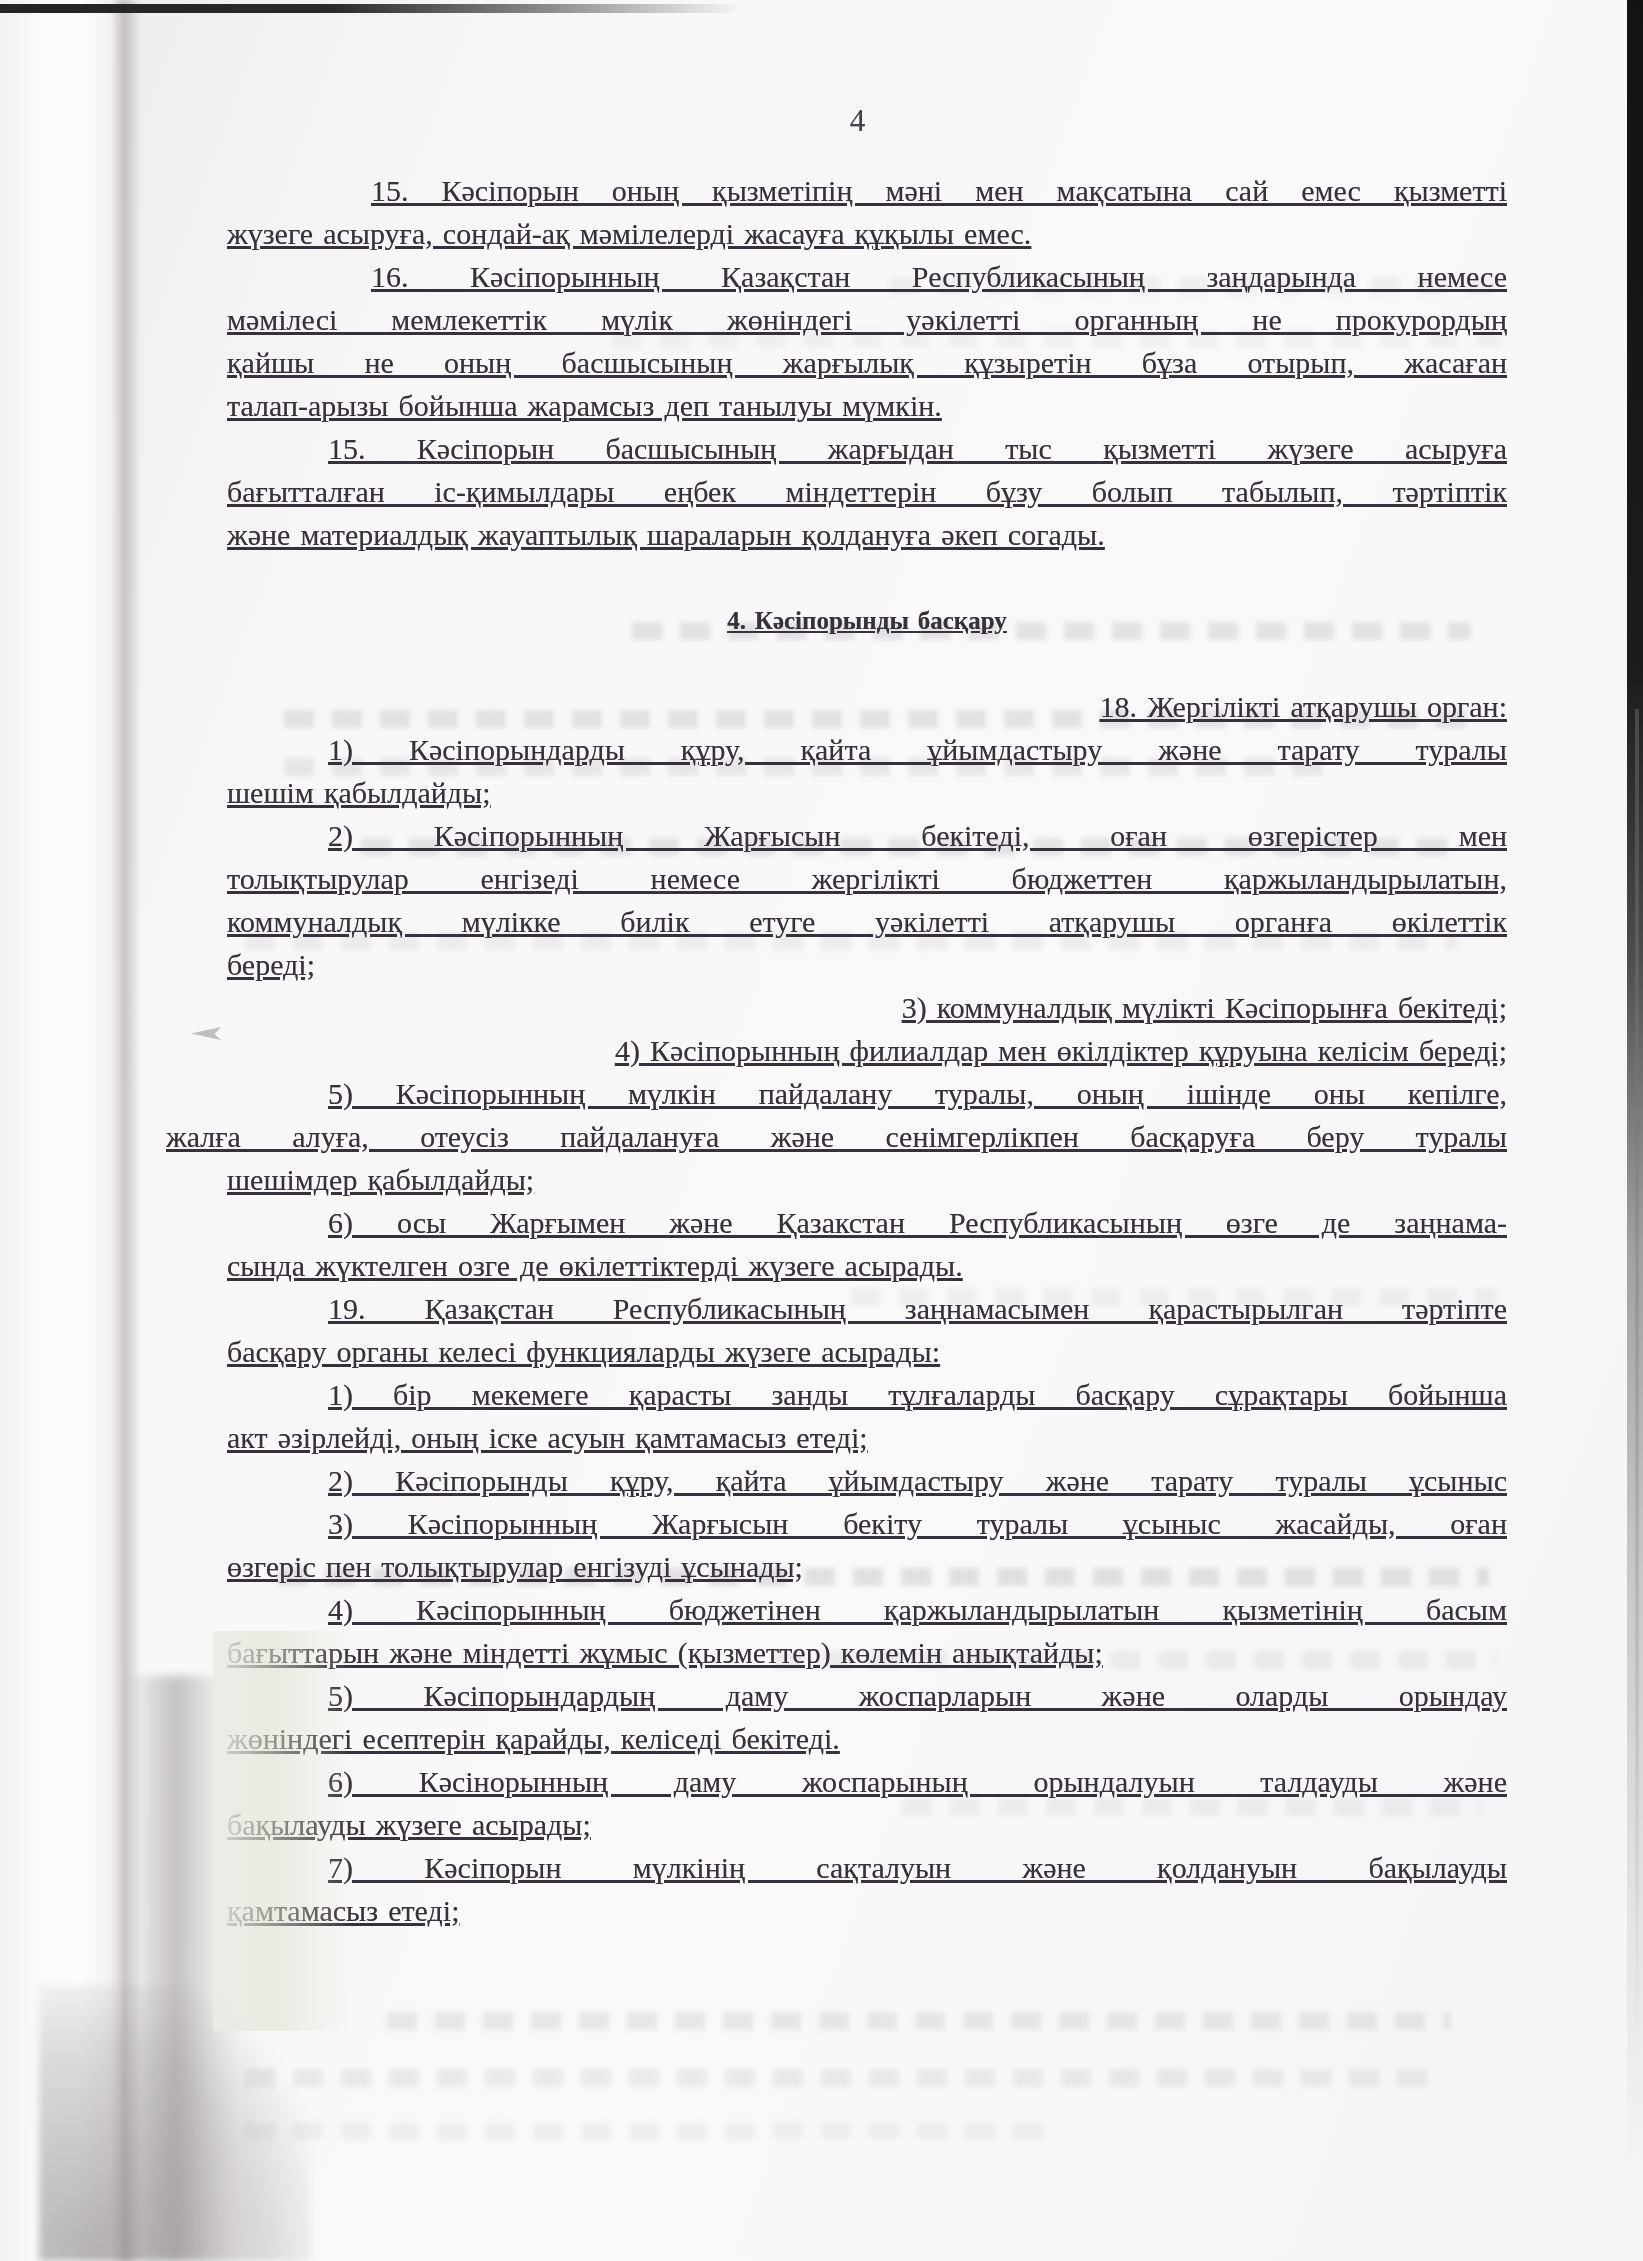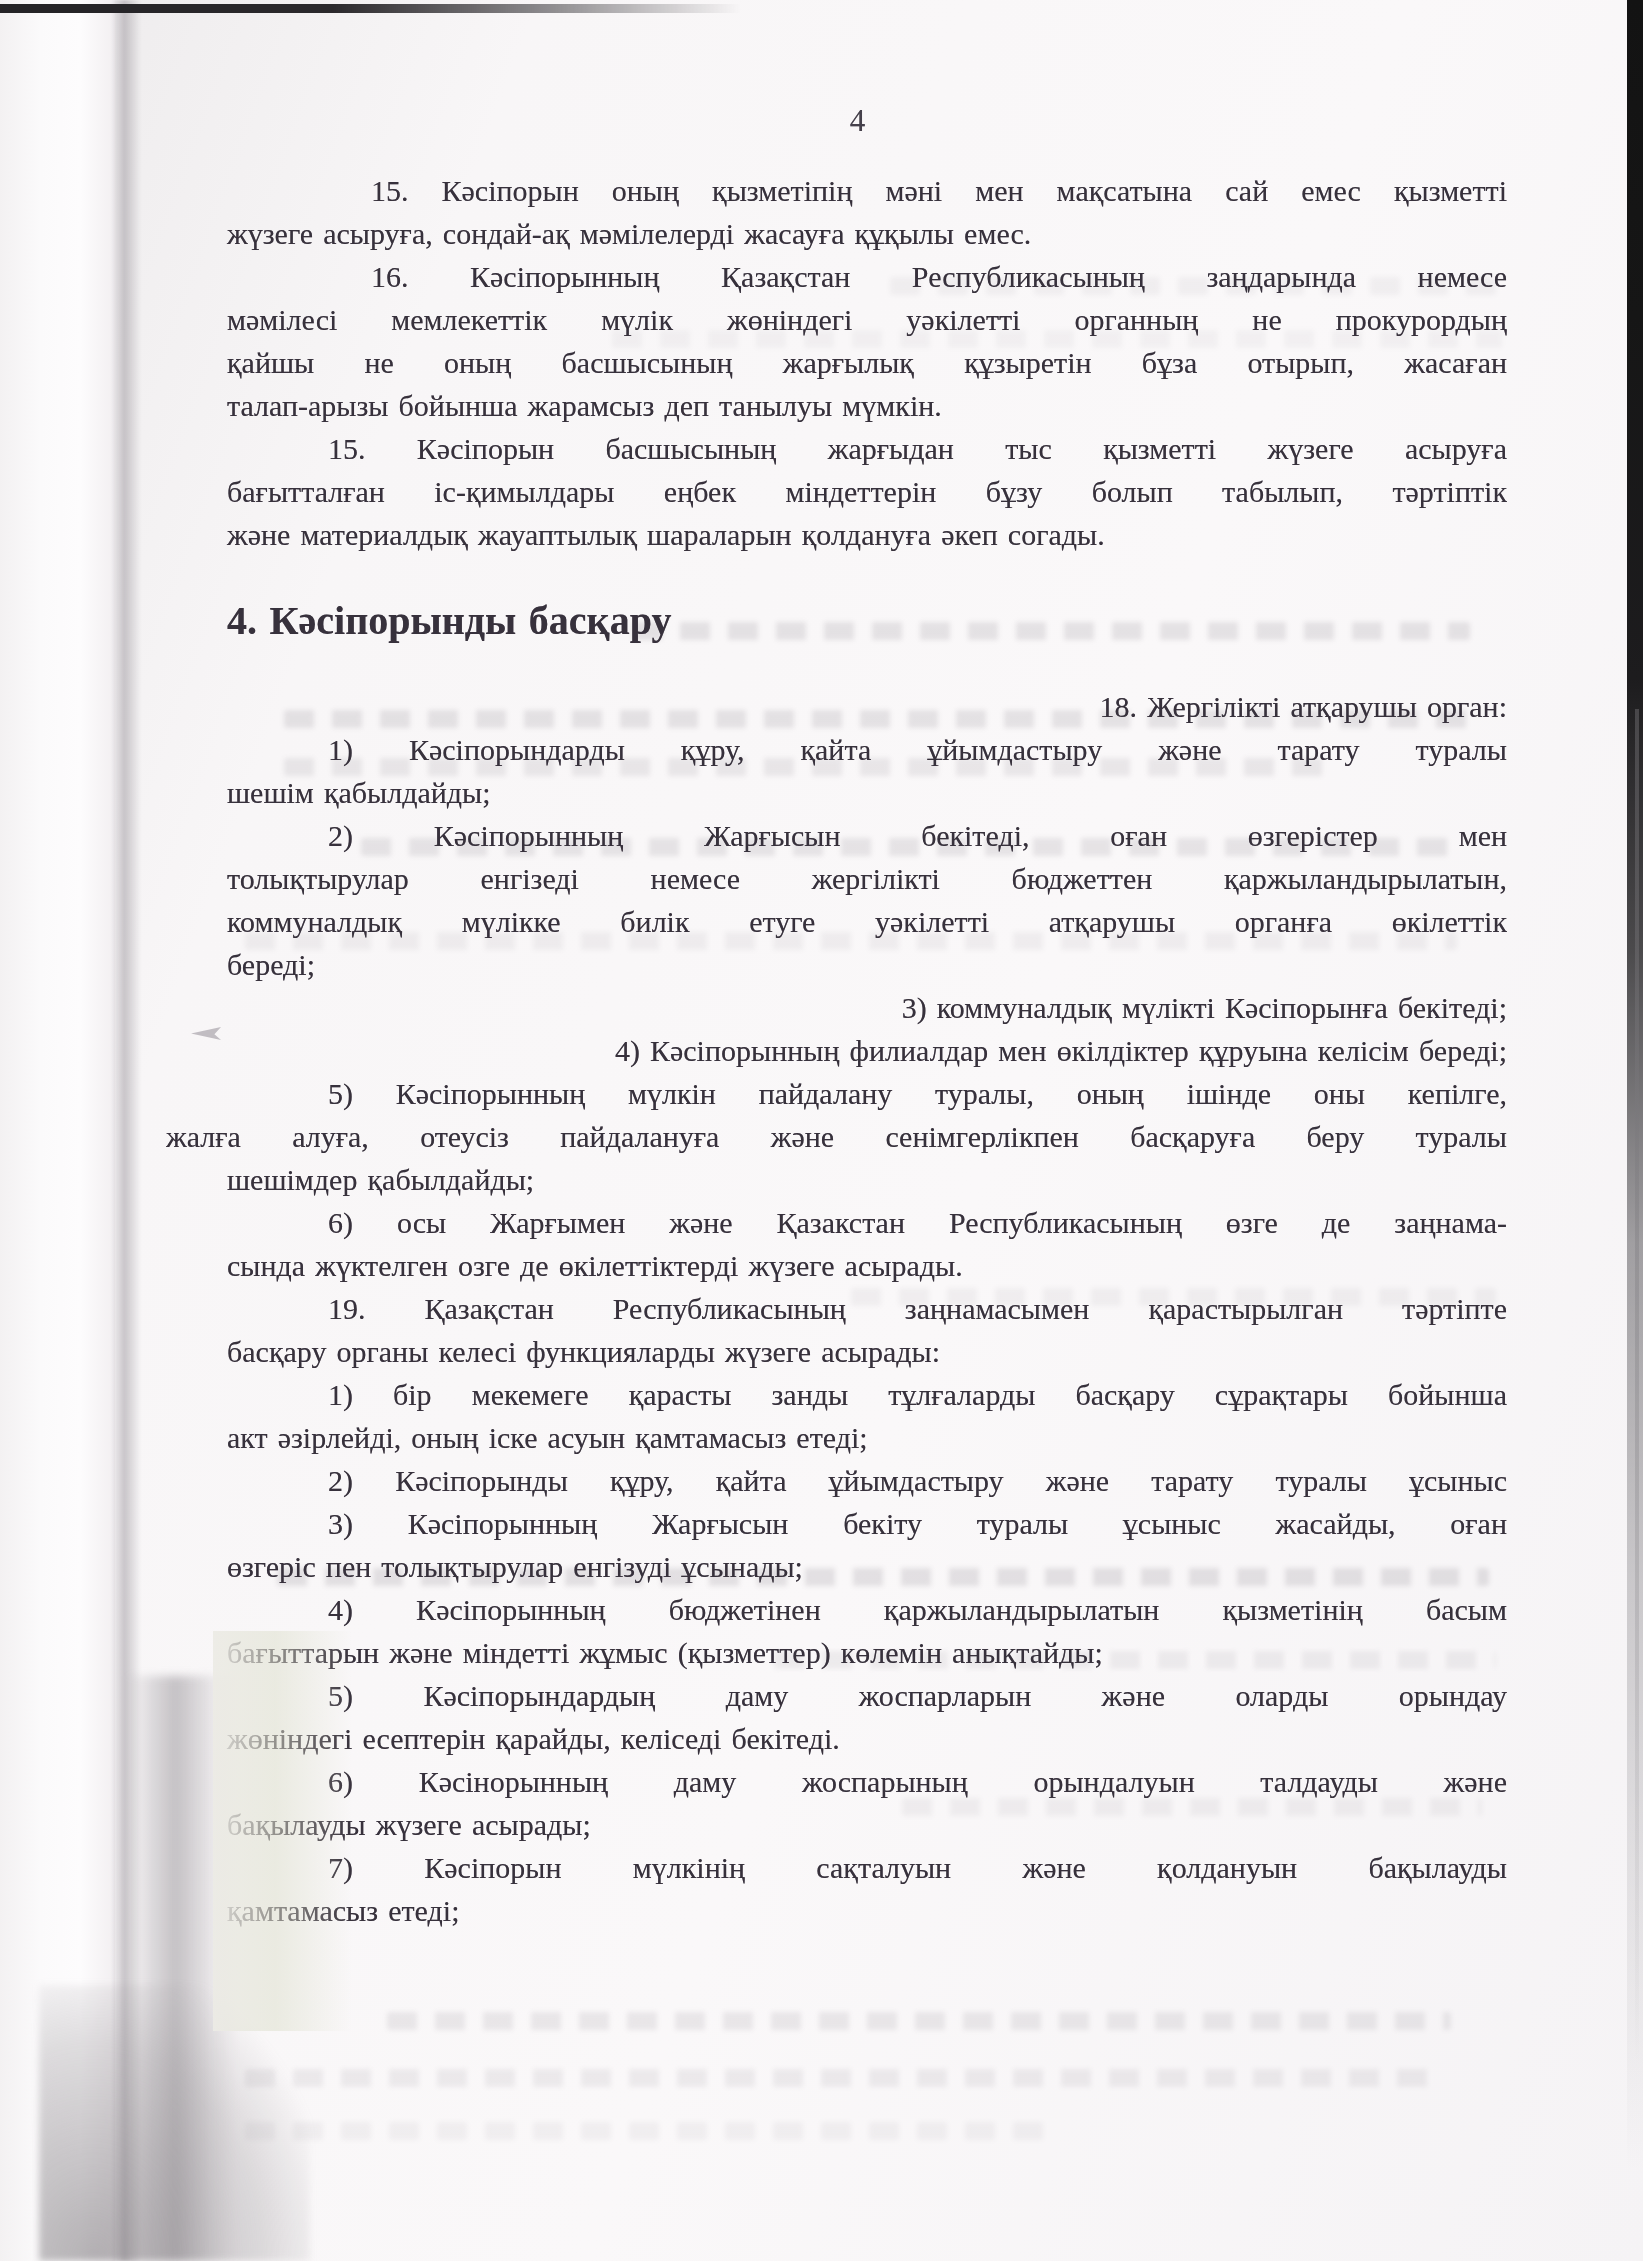--- a/index.html
+++ b/index.html
@@ -55,26 +55,26 @@
     text-shadow:0 0 0.6px rgba(70,64,75,.6);
   }
   
   .text-body{
     position:absolute;left:227px;top:169px;width:1280px;z-index:3;
     font-size:30px;color:#37313c;
     text-shadow:0 0 0.6px rgba(55,49,60,.55);
     word-spacing:2.6px;
   }
   .para{margin:0;}
-  .line{display:block;line-height:43px;height:43px;white-space:nowrap;}
+  .line{display:block;line-height:43px;height:43px;white-space:nowrap;text-decoration:underline;}
   .line.full{white-space:normal;text-align:justify;text-align-last:justify;overflow:hidden;}
   .line.indent{padding-left:144px;text-align:right;}
   .line.sh1{margin-left:-43px;}
   .line.sh2{margin-left:-61px;}
-  .para.heading{margin:43px 0;text-align:left;font-weight:bold;font-size:40px;}
+  .para.heading{margin:43px 0;text-align:center;font-weight:bold;font-size:25px;}
   .para.heading .line{white-space:normal;}
   
   .ghost{
     position:absolute;z-index:1;height:18px;border-radius:3.2px;
     background:repeating-linear-gradient(90deg,rgba(122,116,126,.6) 0 30px,rgba(122,116,126,0) 30px 48px);
     filter:blur(2.6px);
   }
   .left-fade-overlay{
     position:absolute;left:213px;top:1631px;width:139px;height:400px;z-index:4;
     background:linear-gradient(to right,rgba(236,235,229,.92) 0%,rgba(222,224,206,.55) 45%,rgba(238,237,233,0) 100%);

